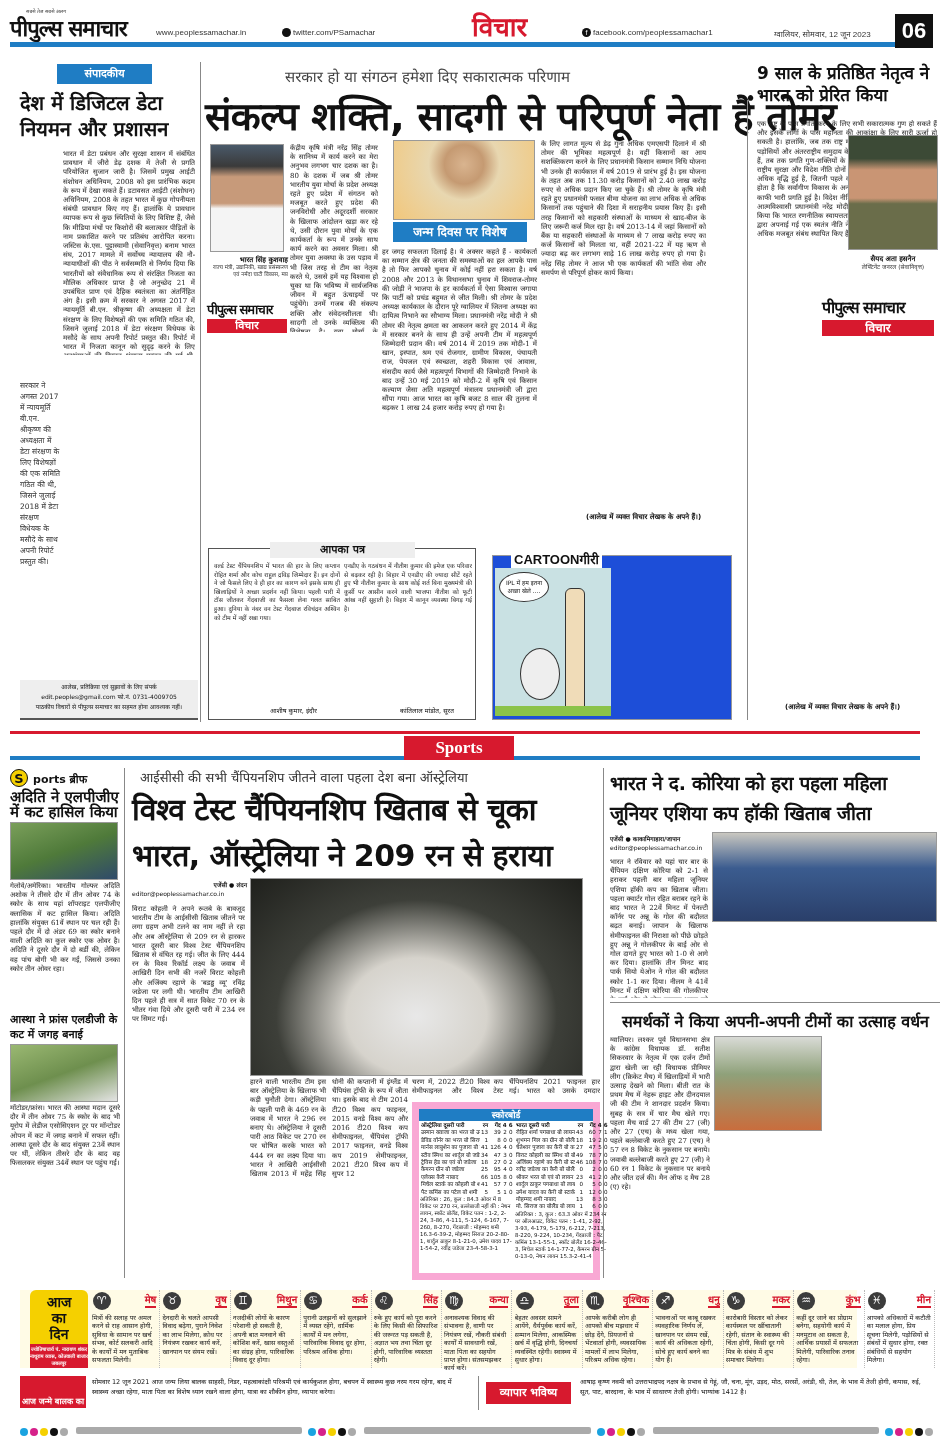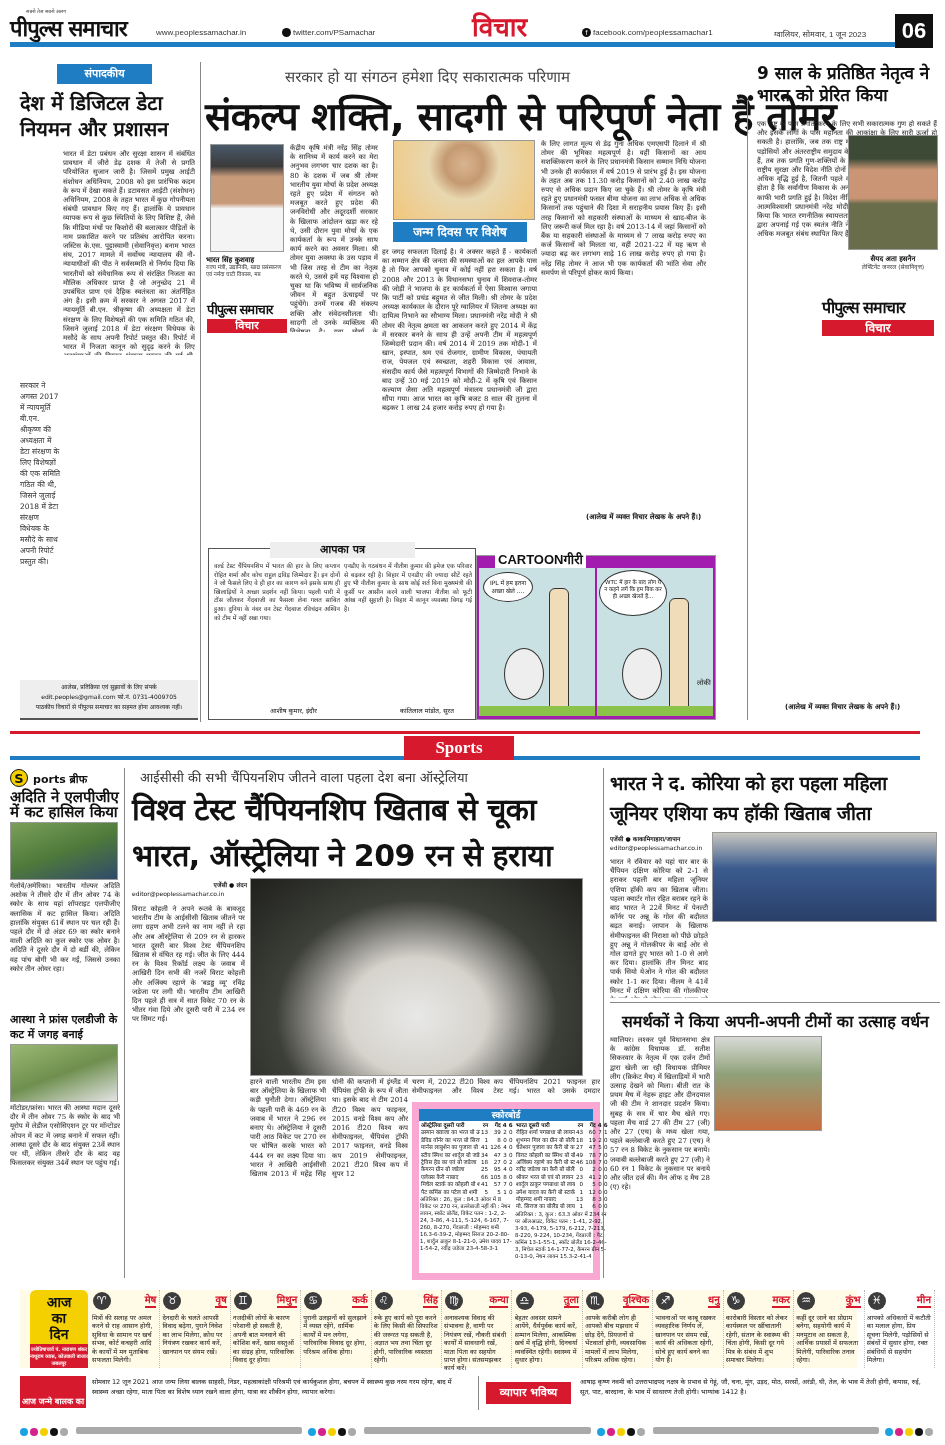--- a/index.html
+++ b/index.html
@@ -37,42 +37,42 @@
   <div class="abs small" style="left:16px;top:0;font-size:5px">सबसे तेज सबसे अलग</div>
   <div class="abs logo" style="left:0;top:4px"><span>पीपुल्स समाचार</span></div>
   <div class="abs small" style="left:146px;top:20px">www.peoplessamachar.in</div>
   <div class="abs small" style="left:272px;top:20px">
     <span style="display:inline-block;width:9px;height:9px;border-radius:50%;background:#111;vertical-align:middle;margin-right:2px"></span><span>twitter.com/PSamachar</span>
   </div>
   <div class="abs redhd" style="left:462px;top:0;font-size:26px;font-family:'DejaVu Sans',sans-serif">विचार</div>
   <div class="abs small" style="left:572px;top:20px">
     <span style="display:inline-block;width:9px;height:9px;border-radius:50%;background:#111;color:#fff;font-size:7px;line-height:9px;text-align:center;vertical-align:middle;margin-right:2px">f</span><span>facebook.com/peoplessamachar1</span>
   </div>
-  <div class="abs small" style="left:764px;top:20px">ग्वालियर, सोमवार, 1 जून 2023</div>
+  <div class="abs small" style="left:764px;top:20px">ग्वालियर, सोमवार, 12 जून 2023</div>
 </div>
 <div id="bluebar" class="abs"></div>
 <div id="pageno" class="abs">06</div>
 
 <div class="abs badge-blue" style="left:57px;top:64px;width:95px;height:20px;font-size:11px;line-height:20px">संपादकीय</div>
 <div class="abs hd" style="left:20px;top:90px;width:175px;font-size:20px;line-height:26px">देश में डिजिटल डेटा नियमन और प्रशासन</div>
 <div class="abs txt" style="left:63px;top:150px;width:132px;height:205px">भारत में डेटा प्रबंधन और सुरक्षा शासन में संबंधित प्रावधान में जीरो डेढ़ दशक में तेजी से प्रगति परियोजित सुजान जारी है। जिसमें प्रमुख आईटी संशोधन अधिनियम, 2008 को इस प्रारंभिक कदम के रूप में देखा सकते हैं। डटावसत आईटी (संशोधन) अधिनियम, 2008 के तहत भारत में कुछ गोपनीयता संबंधी प्रावधान किए गए हैं। हालांकि ये प्रावधान व्यापक रूप से कुछ स्थितियों के लिए विशिष्ट हैं, जैसे कि मीडिया मंचों पर किशोरों की बलात्कार पीड़ितों के नाम प्रकाशित करने पर प्रतिबंध आरोपित करना। जस्टिस के.एस. पुट्टास्वामी (सेवानिवृत्त) बनाम भारत संघ, 2017 मामले में सर्वोच्च न्यायालय की नौ-न्यायाधीशों की पीठ ने सर्वसम्मति से निर्णय दिया कि भारतीयों को संवैधानिक रूप से संरक्षित निजता का मौलिक अधिकार प्राप्त है जो अनुच्छेद 21 में उपबंधित प्राण एवं दैहिक स्वतंत्रता का अंतर्निहित अंग है। इसी क्रम में सरकार ने अगस्त 2017 में न्यायमूर्ति बी.एन. श्रीकृष्ण की अध्यक्षता में डेटा संरक्षण के लिए विशेषज्ञों की एक समिति गठित की, जिसने जुलाई 2018 में डेटा संरक्षण विधेयक के मसौदे के साथ अपनी रिपोर्ट प्रस्तुत की। रिपोर्ट में भारत में निजता कानून को सुदृढ़ करने के लिए अनुशंसाओं की विस्तृत श्रृंखला प्रस्तुत की गई थी, जिसमें डेटा के प्रसंस्करण एवं संग्रहण पर प्रतिबंध लगाना, डेटा संरक्षण प्राधिकरण की स्थापना करना, भूल जाने का अधिकार, डेटा स्थानीयकरण आदि पहलुओं को शामिल किया गया था। सूचना प्रौद्योगिकी (मध्यवर्ती दिशानिर्देश और डिजिटल मीडिया आचार संहिता) नियम, 2021 के द्वारा सोशल मीडिया प्लेटफॉर्म को अपने प्लेटफॉर्म पर कंटेंट के संबंध में गहन तत्परता रखने हेतु बाध्य किया गया है।</div>
 <div class="abs txt" style="left:10px;top:355px;width:185px;height:25px"></div>
 <div class="abs" style="left:20px;top:380px;width:42px;height:210px;font-size:7.5px;line-height:11px;color:#333">सरकार ने अगस्त 2017 में न्यायमूर्ति बी.एन. श्रीकृष्ण की अध्यक्षता में डेटा संरक्षण के लिए विशेषज्ञों की एक समिति गठित की थी, जिसने जुलाई 2018 में डेटा संरक्षण विधेयक के मसौदे के साथ अपनी रिपोर्ट प्रस्तुत की।</div>
 <div class="abs txt" style="left:65px;top:360px;width:130px;height:300px"></div>
 <div class="abs" style="left:20px;top:680px;width:178px;height:40px;background:#eee;border-bottom:2px solid #555;font-size:6px;line-height:10px;text-align:center;padding-top:2px">
   <div>आलेख, प्रतिक्रिया एवं सुझावों के लिए संपर्क</div>
   <div><span>edit.peoples@gmail.com</span> <span>फो.नं. 0731-4009705</span></div>
   <div>पाठकीय विचारों से पीपुल्स समाचार का सहमत होना आवश्यक नहीं।</div>
 </div>
 <div class="abs vline" style="left:200px;top:62px;height:660px"></div>
 
 <div class="abs" style="left:285px;top:66px;font-size:15px;color:#444;font-family:'DejaVu Sans',sans-serif">सरकार हो या संगठन हमेशा दिए सकारात्मक परिणाम</div>
 <div class="abs hd" style="left:205px;top:88px;font-size:39px;letter-spacing:-0.5px">संकल्प शक्ति, सादगी से परिपूर्ण नेता हैं तोमर</div>
 <div class="abs photo" style="left:210px;top:144px;width:74px;height:108px;background:linear-gradient(#4a5a6a 0,#3a3a3a 20%,#c79a7a 30%,#c79a7a 55%,#f4f4f4 60%,#f4f4f4 100%)"></div>
-<div class="abs" style="left:206px;top:255px;width:82px;text-align:left">
+<div class="abs" style="left:206px;top:255px;width:82px;text-align:right">
   <div class="hd" style="font-size:7px">भारत सिंह कुशवाह</div>
   <div style="font-size:5.5px;line-height:7px;color:#333">राज्य मंत्री, उद्यानिकी, खाद्य प्रसंस्करण एवं नर्मदा घाटी विकास, मप्र</div>
 </div>
 <div class="abs" style="left:207px;top:300px;width:80px;height:36px">
   <div class="logo" style="font-size:13px">पीपुल्स समाचार</div>
   <div class="badge-red" style="font-size:11px;margin-top:1px;line-height:14px">विचार</div>
 </div>
 <div class="abs txt" style="left:290px;top:144px;width:88px;height:188px">केंद्रीय कृषि मंत्री नरेंद्र सिंह तोमर के सानिध्य में कार्य करने का मेरा अनुभव लगभग चार दशक का है। 80 के दशक में जब श्री तोमर भारतीय युवा मोर्चा के प्रदेश अध्यक्ष रहते हुए प्रदेश में संगठन को मजबूत करते हुए प्रदेश की जनविरोधी और अदूरदर्शी सरकार के खिलाफ आंदोलन खड़ा कर रहे थे, उसी दौरान युवा मोर्चा के एक कार्यकर्ता के रूप में उनके साथ कार्य करने का अवसर मिला। श्री तोमर युवा अवस्था के उस पड़ाव में भी जिस तरह से टीम का नेतृत्व करते थे, उससे हमें यह विश्वास हो चुका था कि भविष्य में सार्वजनिक जीवन में बहुत ऊंचाइयों पर पहुंचेंगे। उनमें गजब की संकल्प शक्ति और संवेदनशीलता थी। सादगी तो उनके व्यक्तित्व की विशेषता है। युवा मोर्चा के कार्यकाल से ही उनमें कार्यकर्ताओं को तलाशने और उन्हें तराशने की अद्भुत क्षमता रही है। वे हर कार्यकर्ता की क्षमता और दक्षता को कुछ ही समय में भांप लेते हैं और फिर उसी के अनुसार उसे जिम्मेदारी देते हैं।</div>
 <div class="abs txt" style="left:207px;top:340px;width:170px;height:200px"></div>
 <div class="abs photo" style="left:393px;top:140px;width:142px;height:80px;background:radial-gradient(circle at 50% 30%,#d9b48f 0,#c59a72 22%,#e8d7b0 40%,#f2c77b 100%)"></div>
@@ -96,33 +96,26 @@
 <div class="abs txt" style="left:757px;top:335px;width:180px;height:370px"></div>
 <div class="abs" style="left:785px;top:702px;font-size:7px;font-weight:bold">(आलेख में व्यक्त विचार लेखक के अपने हैं।)</div>
 
 <div class="abs" style="left:208px;top:548px;width:268px;height:172px;border:1px solid #555"></div>
 <div class="abs hd" style="left:270px;top:542px;width:145px;height:16px;background:#eee;text-align:center;font-size:11px;line-height:16px">आपका पत्र</div>
 <div class="abs txt" style="left:214px;top:562px;width:126px;height:140px;font-size:6.2px;line-height:8.6px">वर्ल्ड टेस्ट चैंपियनशिप में भारत की हार के लिए कप्तान रोहित शर्मा और कोच राहुल द्रविड़ जिम्मेदार हैं। इन दोनों ने जो फैसले लिए वे ही हार का कारण बने इसके साथ ही खिलाड़ियों ने अच्छा प्रदर्शन नहीं किया। पहली पारी में टॉस जीतकर गेंदबाजी का फैसला लेना गलत साबित हुआ। दुनिया के नंबर वन टेस्ट गेंदबाज रविचंद्रन अश्विन को टीम में नहीं रखा गया।</div>
 <div class="abs" style="left:270px;top:706px;font-size:6.5px">आशीष कुमार, इंदौर</div>
 <div class="abs txt" style="left:344px;top:562px;width:128px;height:140px;font-size:6.2px;line-height:8.6px">एनडीए के गठबंधन में नीतीश कुमार की इमेज एक परिवार से बढ़कर रही है। बिहार में एनडीए की ज्यादा सीटें रहते हुए भी नीतीश कुमार के साथ कोई शर्त बिना मुख्यमंत्री की कुर्सी पर आसीन करने वाली भाजपा नीतीश को फूटी आंख नहीं सुहाती है। बिहार में कानून व्यवस्था बिगड़ गई है।</div>
 <div class="abs" style="left:400px;top:706px;font-size:6.5px">कांतिलाल मांडोत, सूरत</div>
 
-<div class="abs" style="left:476px;top:555px;width:240px;height:165px;border:1px solid #999;background:#a21caf">
+<div class="abs" style="left:492px;top:555px;width:240px;height:165px;border:1px solid #999;background:#1d4ed8">
   <div class="abs hd" style="left:18px;top:-6px;background:#fff;padding:0 3px;font-size:13px;font-family:'Liberation Sans',sans-serif">CARTOONगीरी</div>
   <div class="abs" style="left:2px;top:12px;width:116px;height:148px;background:#c9e1e3">
     <div class="abs" style="left:4px;top:4px;width:50px;height:30px;background:#fff;border:1px solid #333;border-radius:50%;font-size:6px;text-align:center;padding-top:6px">IPL में हम इतना अच्छा खेले ....</div>
     <div class="abs" style="left:25px;top:80px;width:40px;height:52px;background:#eee;border:1px solid #333;border-radius:50%"></div>
     <div class="abs" style="left:70px;top:20px;width:20px;height:120px;background:#f0dcb8;border:1px solid #333;border-radius:6px 6px 0 0"></div>
-    <div class="abs" style="left:0;bottom:0;width:116px;height:10px;background:#8bc34a"></div>
-  </div>
-  <div class="abs" style="left:120px;top:12px;width:116px;height:148px;background:#c9e1e3">
-    <div class="abs" style="left:2px;top:2px;width:68px;height:46px;background:#fff;border:1px solid #333;border-radius:50%;font-size:5.5px;line-height:7px;text-align:center;padding:8px 4px 0">WTC में हार के बाद लोग ये न कहने लगें कि हम बिक कर ही अच्छा खेलते हैं...</div>
-    <div class="abs" style="left:25px;top:80px;width:40px;height:52px;background:#eee;border:1px solid #333;border-radius:50%"></div>
-    <div class="abs" style="left:72px;top:30px;width:20px;height:110px;background:#f0dcb8;border:1px solid #333;border-radius:6px 6px 0 0"></div>
-    <div class="abs" style="left:100px;top:110px;font-size:7px">लोकी</div>
     <div class="abs" style="left:0;bottom:0;width:116px;height:10px;background:#8bc34a"></div>
   </div>
 </div>
 
 <div class="abs" style="left:10px;top:731px;width:910px;height:3px;background:#d7192e"></div>
 <div class="abs" style="left:10px;top:756px;width:910px;height:4px;background:#1f7dc4"></div>
 <div class="abs badge-red" style="left:404px;top:736px;width:110px;height:24px;font-size:17px;line-height:24px;font-family:'Liberation Serif',serif">Sports</div>
 
 <div class="abs" style="left:10px;top:768px;width:110px;height:20px">
   <span style="display:inline-block;width:18px;height:18px;border-radius:50%;background:#f5d000;border:1px solid #111;text-align:center;font-weight:bold;font-size:13px;line-height:18px">S</span>
@@ -343,21 +336,21 @@
   <div class="abs" style="left:10px;top:0;width:58px;height:78px;background:#f5d000;border-radius:6px 6px 0 0;text-align:center">
     <div class="hd" style="font-size:14px;line-height:16px;margin-top:4px">आज</div>
     <div class="hd" style="font-size:14px;line-height:16px">का</div>
     <div class="hd" style="font-size:14px;line-height:16px">दिन</div>
   </div>
   <div class="abs badge-red" style="left:10px;top:54px;width:58px;height:24px;font-size:5px;line-height:7px;padding-top:2px">ज्योतिषाचार्य पं. नारायण शंकर नाथूराम व्यास, कोतवाली बाजार जबलपुर</div>
   <div id="zodiac-cols" class="abs" style="left:70px;top:0;width:845px;height:78px">
       <div class="zcol" style="left: 0px; width: 70.4167px;">
         <div class="zicon">♈</div>
         <div class="zname">मेष</div>
-        <div class="ztxt">मित्रों की सलाह पर अमल करने से राह आसान होगी, सुविधा के सामान पर खर्च संभव, कोर्ट कचहरी आदि के कार्यों में मन मुताबिक सफलता मिलेगी।</div>
+        <div class="ztxt">मित्रों की सलाह पर अमल करने से राह आसान होगी, सुविधा के सामान पर खर्च संभव, कोर्ट सलकरी आदि के कार्यों में मन मुताबिक सफलता मिलेगी।</div>
       </div>
       <div class="zcol" style="left: 70.4167px; width: 70.4167px;">
         <div class="zicon">♉</div>
         <div class="zname">वृष</div>
         <div class="ztxt">देनदारी के चलते आपसी विवाद बढ़ेगा, पुराने निवेश का लाभ मिलेगा, क्रोध पर नियंत्रण रखकर कार्य करें, खानपान पर संयम रखें।</div>
       </div>
       <div class="zcol" style="left: 140.833px; width: 70.4167px;">
         <div class="zicon">♊</div>
         <div class="zname">मिथुन</div>
         <div class="ztxt">नजदीकी लोगों के कारण परेशानी हो सकती है, अपनी बात मनवाने की कोशिश करें, खास वस्तुओं का संग्रह होगा, पारिवारिक विवाद दूर होगा।</div>

